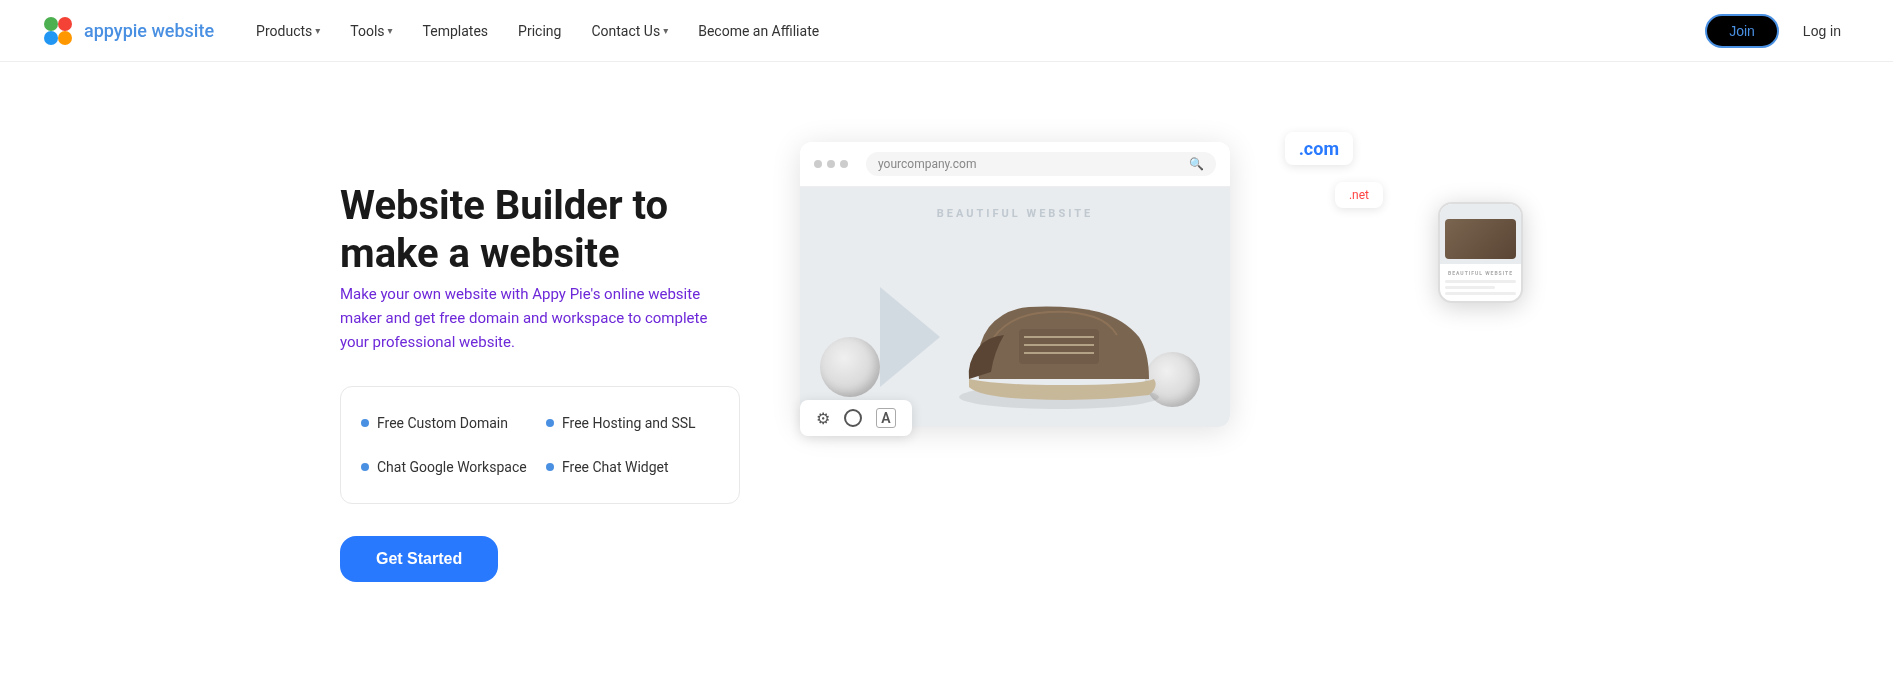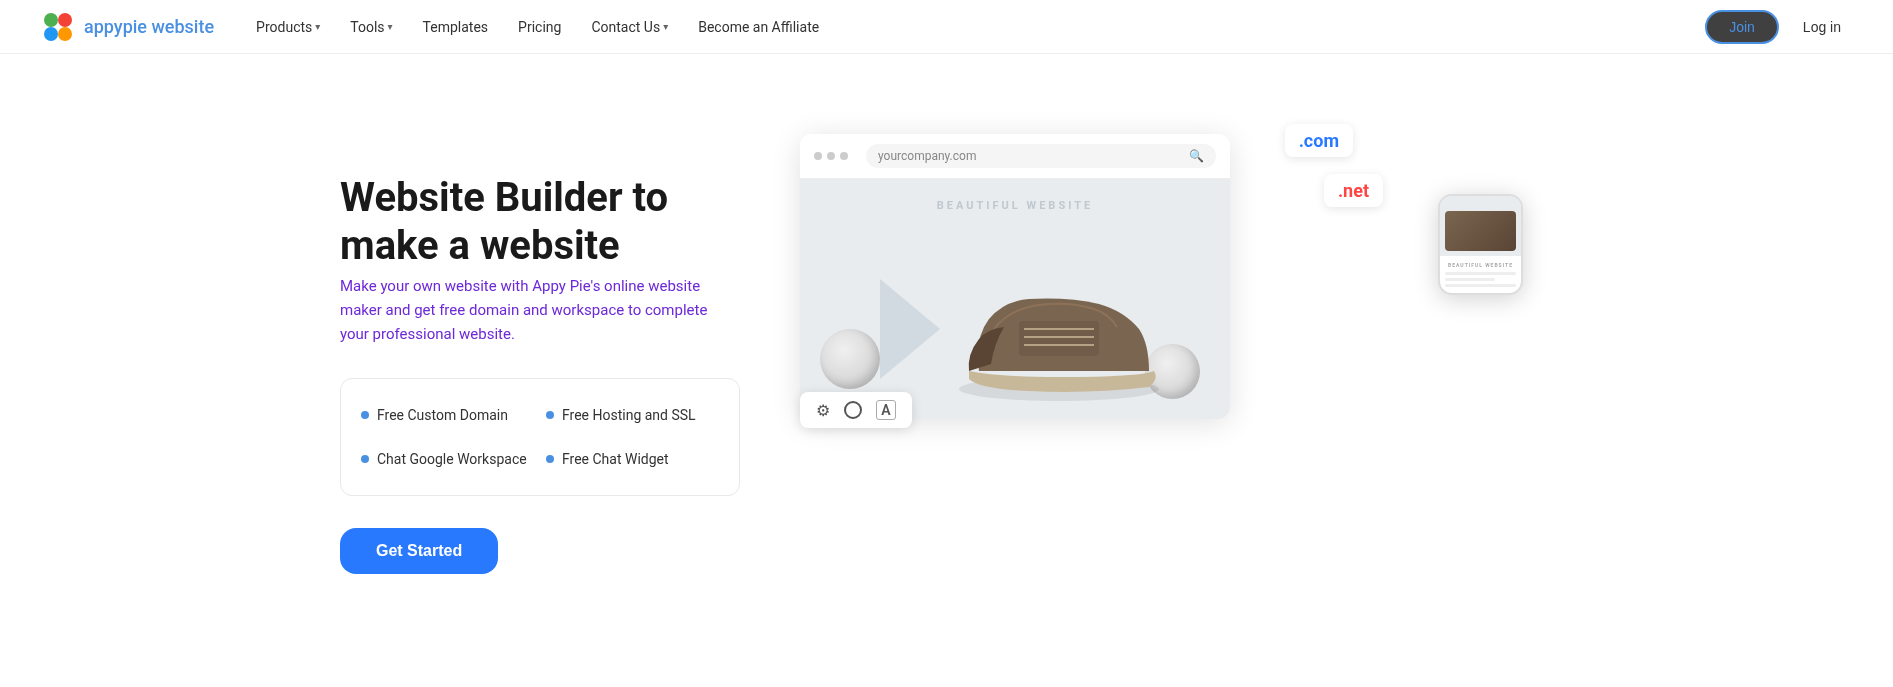--- a/index.html
+++ b/index.html
@@ -1,39 +1,39 @@
 <!DOCTYPE html>
 <html><head>
   <meta charset="utf-8">
   <style>
     * { margin: 0; padding: 0; box-sizing: border-box; }
     body { font-family: -apple-system, BlinkMacSystemFont, 'Segoe UI', Roboto, sans-serif; background: #fff; width: 1893px; min-height: 687px; overflow-x: hidden; }
 
     
     nav {
       display: flex; align-items: center; justify-content: space-between;
-      padding: 0 40px; height: 54px; border-bottom: 1px solid #eee;
+      padding: 0 40px; height: 62px; border-bottom: 1px solid #eee;
       position: sticky; top: 0; background: #fff; z-index: 100;
     }
     .nav-left { display: flex; align-items: center; gap: 30px; }
     .logo { display: flex; align-items: center; gap: 8px; text-decoration: none; }
     .logo-icon { width: 36px; height: 36px; }
     .logo-text { font-size: 18px; font-weight: 500; color: #333; }
     .logo-text span { color: #4a90e2; }
     .nav-links { display: flex; align-items: center; gap: 6px; }
     .nav-item {
       display: flex; align-items: center; gap: 3px; padding: 8px 12px;
       font-size: 14px; color: #333; cursor: pointer; text-decoration: none;
       border-radius: 4px; white-space: nowrap;
     }
     .nav-item .chevron { font-size: 10px; color: #666; }
     .nav-right { display: flex; align-items: center; gap: 12px; }
     .btn-join {
       padding: 7px 22px; border: 2px solid #4a90e2; border-radius: 20px;
-      color: #4a90e2; background: #404040; font-size: 14px; font-weight: 500;
+      color: #4a90e2; background: #000000; font-size: 14px; font-weight: 500;
       cursor: pointer; white-space: nowrap;
     }
     .btn-login {
       padding: 7px 12px; border: none; background: none;
       font-size: 14px; color: #333; cursor: pointer;
     }
 
     
     .hero {
       display: flex; align-items: center;
@@ -200,21 +200,21 @@
       <div class="feature-item">
         <span>Free Chat Widget</span>
       </div>
     </div>
     <button class="btn-get-started">Get Started</button>
   </div>
 
   <div class="hero-right">
 
     <div class="domain-com" style="position:absolute;right:200px;top:10px;background:#fff;border-radius:8px;padding:6px 14px;font-size:18px;font-weight:700;color:#2979ff;box-shadow:0 2px 10px rgba(0,0,0,0.1);">.com</div>
-    <div class="domain-net" style="position:absolute;right:170px;top:60px;background:#fff;border-radius:8px;padding:6px 14px;font-size:18px;font-weight:700;color:#ff4444;box-shadow:0 2px 10px rgba(0,0,0,0.1);">.net</div>
+    <div class="domain-net" style="position:absolute;right:170px;top:60px;background:#fff;border-radius:8px;padding:6px 14px;font-size:12px;font-weight:400;color:#ff4444;box-shadow:0 2px 10px rgba(0,0,0,0.1);">.net</div>
 
     <div class="browser-mockup">
       <div class="browser-bar">
         <div class="browser-dots">
           <div class="dot dot-1"></div>
           <div class="dot dot-2"></div>
           <div class="dot dot-3"></div>
         </div>
         <div class="browser-url">
           <span>yourcompany.com</span>

